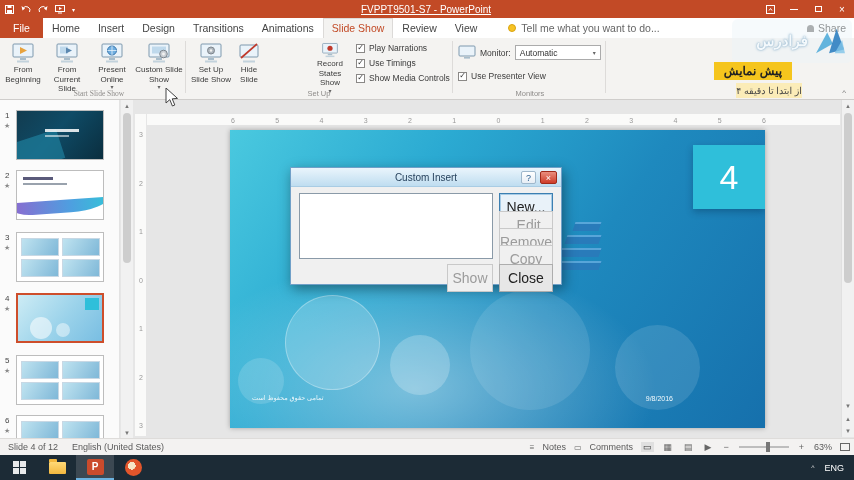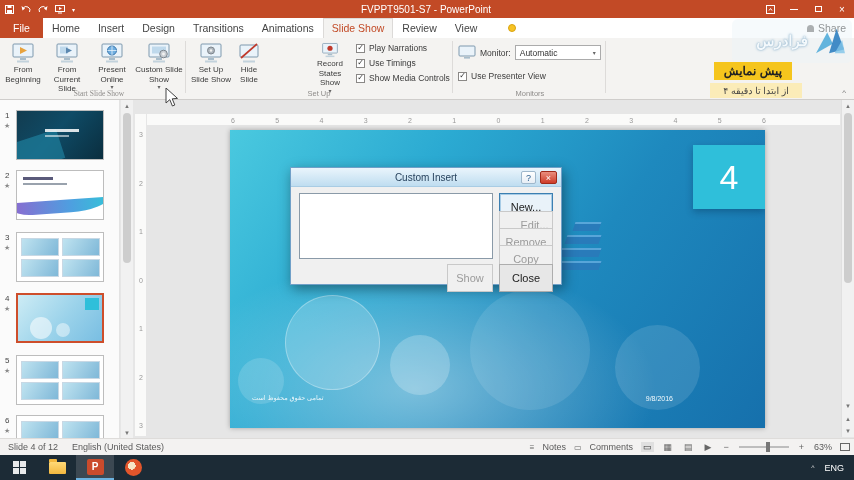--- a/index.html
+++ b/index.html
@@ -4,21 +4,21 @@
 <style>
   * { box-sizing:border-box; margin:0; padding:0; }
   html,body { width:854px; height:480px; }
   body { font-family:"Liberation Sans", sans-serif; background:#E2E2E2; }
   #screen { position:relative; width:854px; height:480px; overflow:hidden; background:#E6E6E6; }
 
   
   .titlebar { position:absolute; top:0; left:0; right:0; height:18px; background:#C24A26; color:#fff; z-index:40; }
   .qat { position:absolute; left:5px; top:0; height:18px; display:flex; align-items:center; gap:7px; }
   .qat .ic { display:flex; align-items:center; }
-  .tb-title { position:absolute; left:0; right:2px; top:0; height:18px; display:flex; align-items:center; justify-content:center; font-size:10px; }
+  .tb-title { position:absolute; left:0; right:2px; top:0; height:18px; display:flex; align-items:center; justify-content:center; font-size:10px;text-decoration:underline; }
   .tb-controls { position:absolute; right:0; top:0; height:18px; display:flex; }
   .tb-btn { width:24px; height:18px; display:flex; align-items:center; justify-content:center; font-size:10px; color:#fff; }
   .min-glyph { width:8px; height:1px; background:#fff; display:inline-block; }
   .res-glyph { width:7px; height:6px; border:1px solid #fff; display:inline-block; }
 
   
   .tabrow { position:absolute; top:18px; left:0; right:0; height:20px; background:#FFFFFF; display:flex; align-items:stretch; font-size:10.5px; color:#454545; z-index:35; }
   .tab { padding:0 9px; display:flex; align-items:center; }
   .tab.file { background:#C24A26; color:#fff; padding:0 13px; }
   .tab.active { color:#C24A26; background:#F4F3F1; box-shadow:inset 0 1px 0 #DCDAD8, inset 1px 0 0 #DCDAD8, inset -1px 0 0 #DCDAD8; }
@@ -50,21 +50,21 @@
   .box { width:9px; height:9px; background:#fff; border:1px solid #8A8886; display:flex; align-items:center; justify-content:center; font-size:8px; color:#333; line-height:1; }
   .mon-row { position:absolute; left:458px; top:7px; display:flex; align-items:center; gap:4px; font-size:8.5px; color:#3B3B3B; }
   .select { width:86px; height:15px; background:#fff; border:1px solid #ABABAB; display:flex; align-items:center; justify-content:space-between; padding:0 4px; font-size:8.5px; color:#333; }
   .presenter { position:absolute; left:458px; top:33px; }
   .collapse { position:absolute; right:8px; bottom:2px; font-size:8px; color:#777; }
 
   
   .wm-brand { position:absolute; top:19px; right:2px; width:120px; height:44px; z-index:60; display:flex; align-items:center; justify-content:flex-end; gap:6px; padding-right:6px; background:rgba(235,243,249,0.45); border-radius:6px; }
   .wm-text { font-size:15px; font-weight:bold; color:#F4F9FC; text-shadow:0 0 3px #8FB4CE, 0 0 1px #6E9BBC; direction:rtl; }
   .badge { position:absolute; top:62px; right:62px; background:#F5C51D; color:#222; font-weight:bold; font-size:12px; padding:2px 10px; z-index:60; direction:rtl; }
-  .subbadge { position:absolute; top:83px; right:52px; background:#FBECB8; color:#444; font-size:9.5px; padding:2px 13px; z-index:60; direction:rtl; }
+  .subbadge { position:absolute; top:83px; right:52px; background:#FBECB8; color:#444; font-size:9.5px; padding:2px 0; z-index:60; direction:rtl; }
 
   
   .workspace { position:absolute; left:0; right:0; top:100px; bottom:42px; background:#E6E6E6; }
 
   
   .panel { position:absolute; left:0; top:100px; width:120px; bottom:42px; background:#FBFBFB; border-right:1px solid #E3E3E3; overflow:hidden; z-index:5; }
   .thumb-wrap { position:absolute; left:0; width:120px; height:56px; }
   .tnum { position:absolute; left:5px; top:1px; font-size:8px; color:#444; }
   .tstar { position:absolute; left:4px; top:12px; font-size:7px; color:#8A8A8A; }
   .thumb { position:absolute; left:16px; top:0; width:88px; height:50px; border:1px solid #BDBDBD; background:#fff; overflow:hidden; }
@@ -111,21 +111,21 @@
   .s3 { left:6px; top:26px; width:42px; } .s4 { left:-2px; top:39px; width:50px; }
   .footer-l { position:absolute; left:22px; bottom:26px; font-size:6.5px; color:#EAF6FB; direction:rtl; }
   .footer-r { position:absolute; right:92px; bottom:26px; font-size:7px; color:#F2FAFD; }
 
   
   .dlg { position:absolute; left:290px; top:167px; width:272px; height:118px; background:#F0F0F0; border:1px solid #70A0C8; box-shadow:2px 4px 12px rgba(0,0,0,0.40); z-index:30; }
   .dlg-title { position:absolute; left:0; right:0; top:0; height:19px; background:linear-gradient(#EAF5FC,#BFDDF0); display:flex; align-items:center; justify-content:center; color:#28435E; font-size:10px; border-bottom:1px solid #A9CCE4; }
   .dlg-help { position:absolute; right:25px; top:3px; width:15px; height:13px; background:linear-gradient(#FFFFFF,#E7EEF5); border:1px solid #9FB8CC; color:#2B5E8E; font-size:9px; display:flex; align-items:center; justify-content:center; border-radius:2px; }
   .dlg-close { position:absolute; right:4px; top:3px; width:17px; height:13px; background:linear-gradient(#E98E7E,#CE3C28); border:1px solid #A02A1A; color:#fff; font-size:9px; display:flex; align-items:center; justify-content:center; border-radius:2px; }
   .dlg-list { position:absolute; left:8px; top:25px; width:194px; height:66px; background:#fff; border:1px solid #8A9AA8; }
-  .dlg-btn { position:absolute; width:54px; height:28px; display:flex; align-items:center; justify-content:center; font-size:11px; background:#E7E7E7; border:1px solid #ADADAD; color:#222; }
+  .dlg-btn { position:absolute; width:54px; height:28px; display:flex; align-items:center; justify-content:center; font-size:14px; background:#E7E7E7; border:1px solid #ADADAD; color:#222; }
   #d-new { left:208px; top:25px; border:1px solid #3C7FB1; background:#E9F2F9; box-shadow:inset 0 0 0 1px #A8CCE6; }
   #d-edit { left:208px; top:43px;padding-left:17px; } #d-remove { left:208px; top:60px; } #d-copy { left:208px; top:77px; }
   #d-show { left:156px; top:96px; width:46px; } #d-close { left:208px; top:96px; width:54px; }
   .dis { color:#9B9B9B; background:#F0F0F0; border-color:#C9C9C9; }
 
   
   .vsb { position:absolute; right:0; top:100px; width:13px; bottom:43px; background:#F1F1F1; border-left:1px solid #E0E0E0; z-index:5; }
   .vsb-ar { position:absolute; left:0; width:12px; height:11px; font-size:6px; color:#777; display:flex; align-items:center; justify-content:center; }
   .vsb-up { top:0; } .vsb-dn { bottom:26px; } .vsb-prev { bottom:13px; } .vsb-next { bottom:1px; }
   .vsb-thumb { position:absolute; left:2px; top:13px; width:8px; height:170px; background:#CDCDCD; border-radius:4px; }
@@ -214,20 +214,21 @@
     <div class="tab">Home</div>
     <div class="tab">Insert</div>
     <div class="tab">Design</div>
     <div class="tab">Transitions</div>
     <div class="tab">Animations</div>
     <div class="tab active">Slide Show</div>
     <div class="tab">Review</div>
     <div class="tab">View</div>
     <div class="tellme">
       <span class="bulb"></span>
+      <span>Tell me what you want to do...</span>
     </div>
     <div class="share">
       <span class="person"></span>
       <span>Share</span>
     </div>
   </div>
 
   <div class="ribbon">
     <div class="bigbtn" id="b-frombeg">
       <svg width="24" height="22" viewBox="0 0 24 22">

